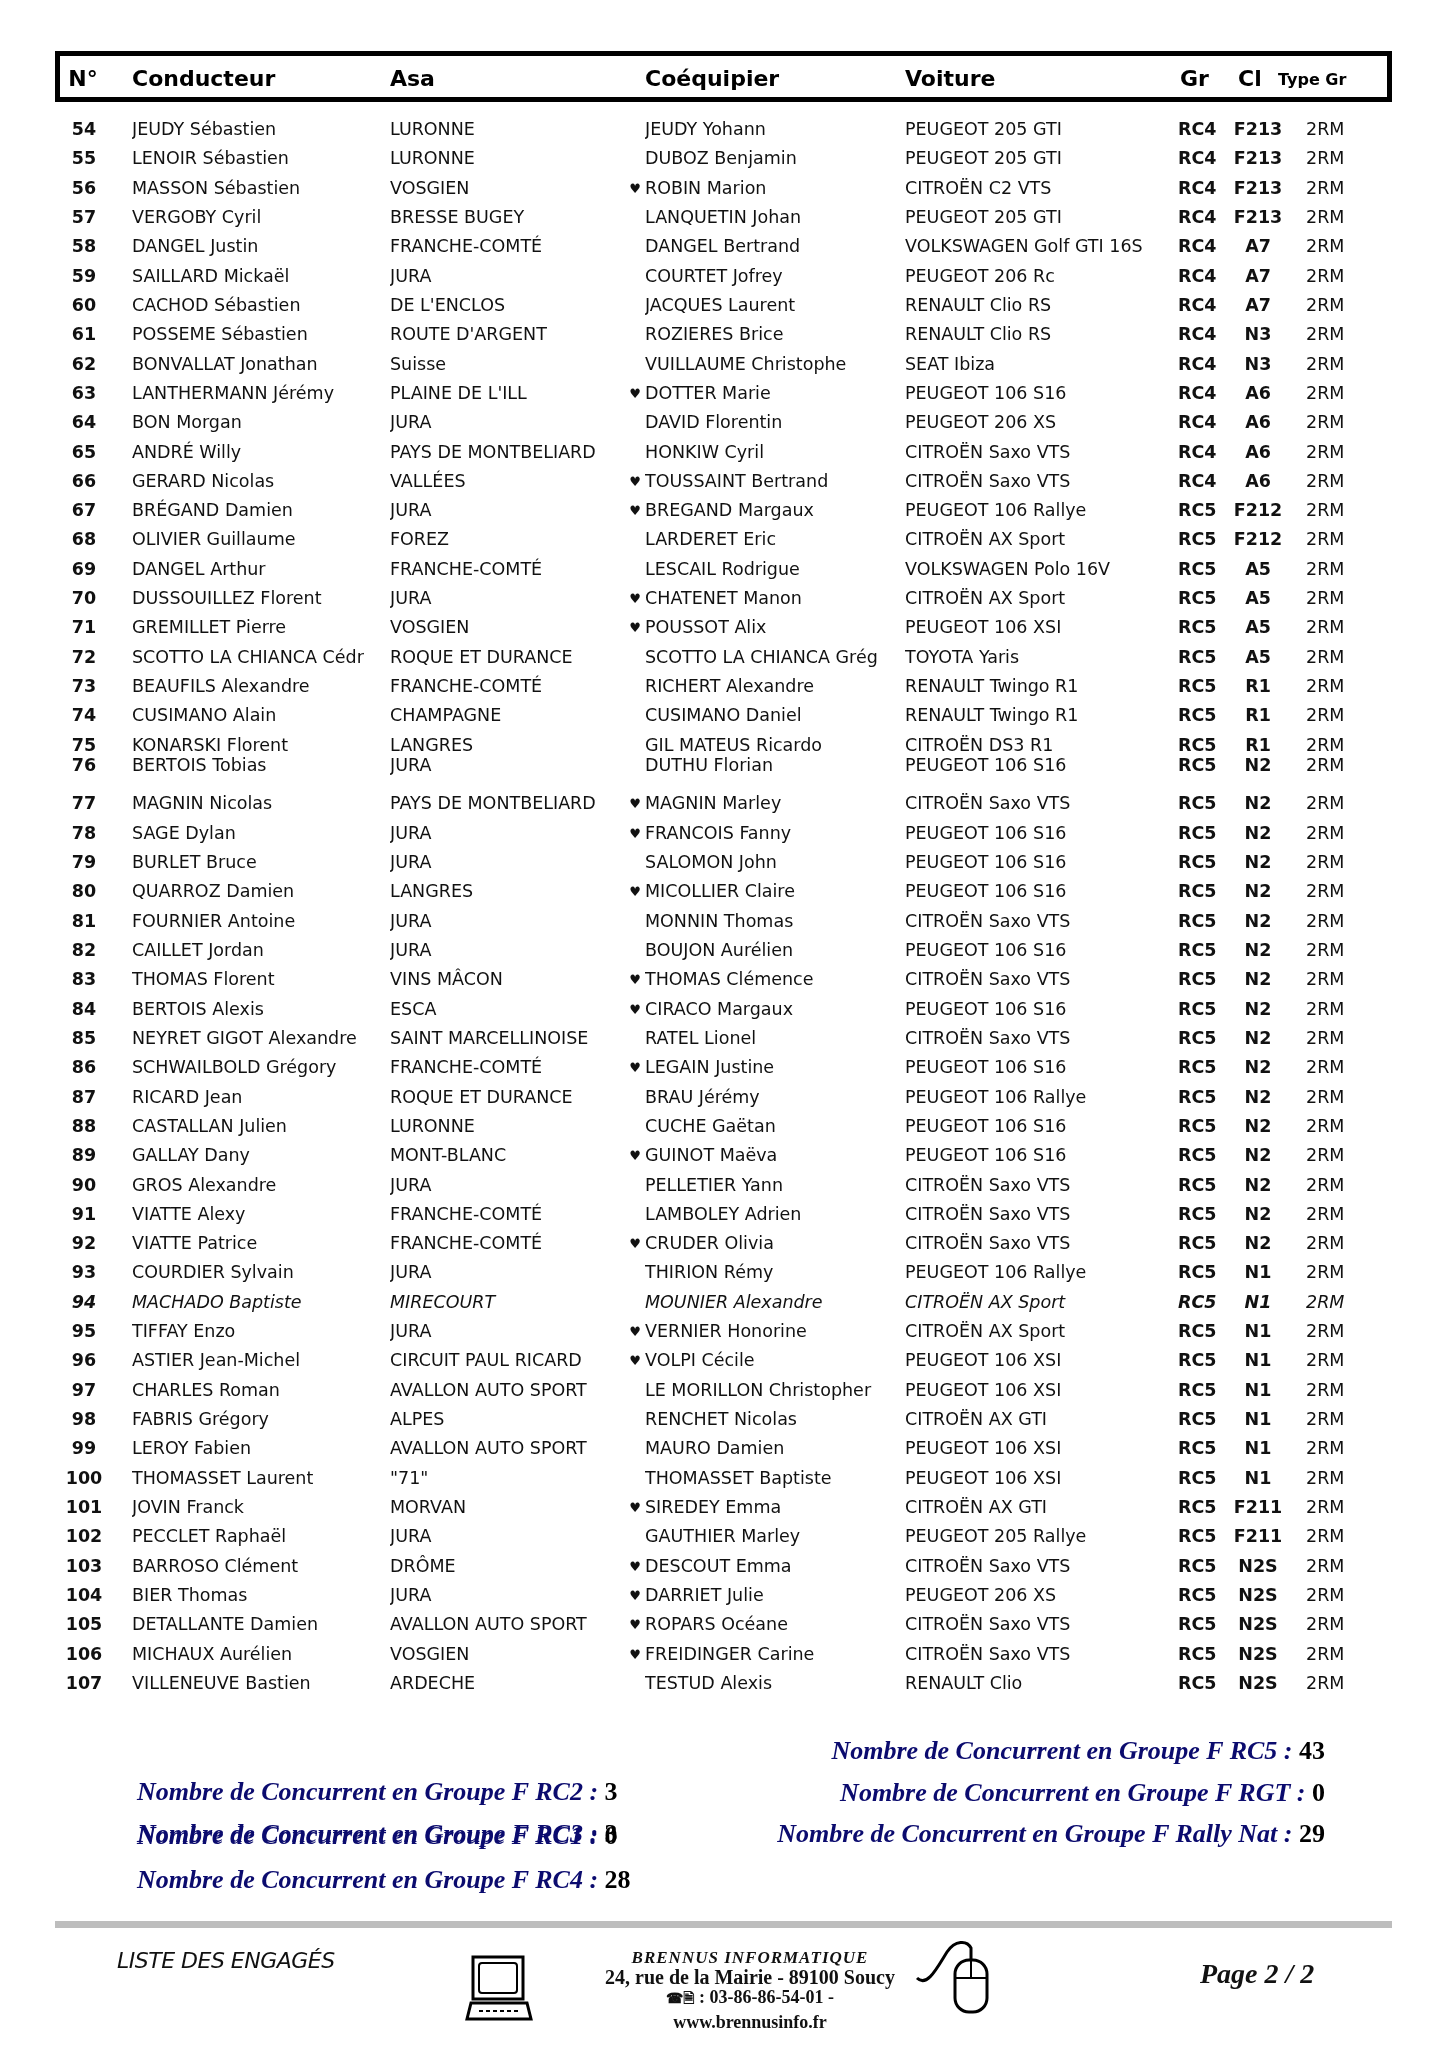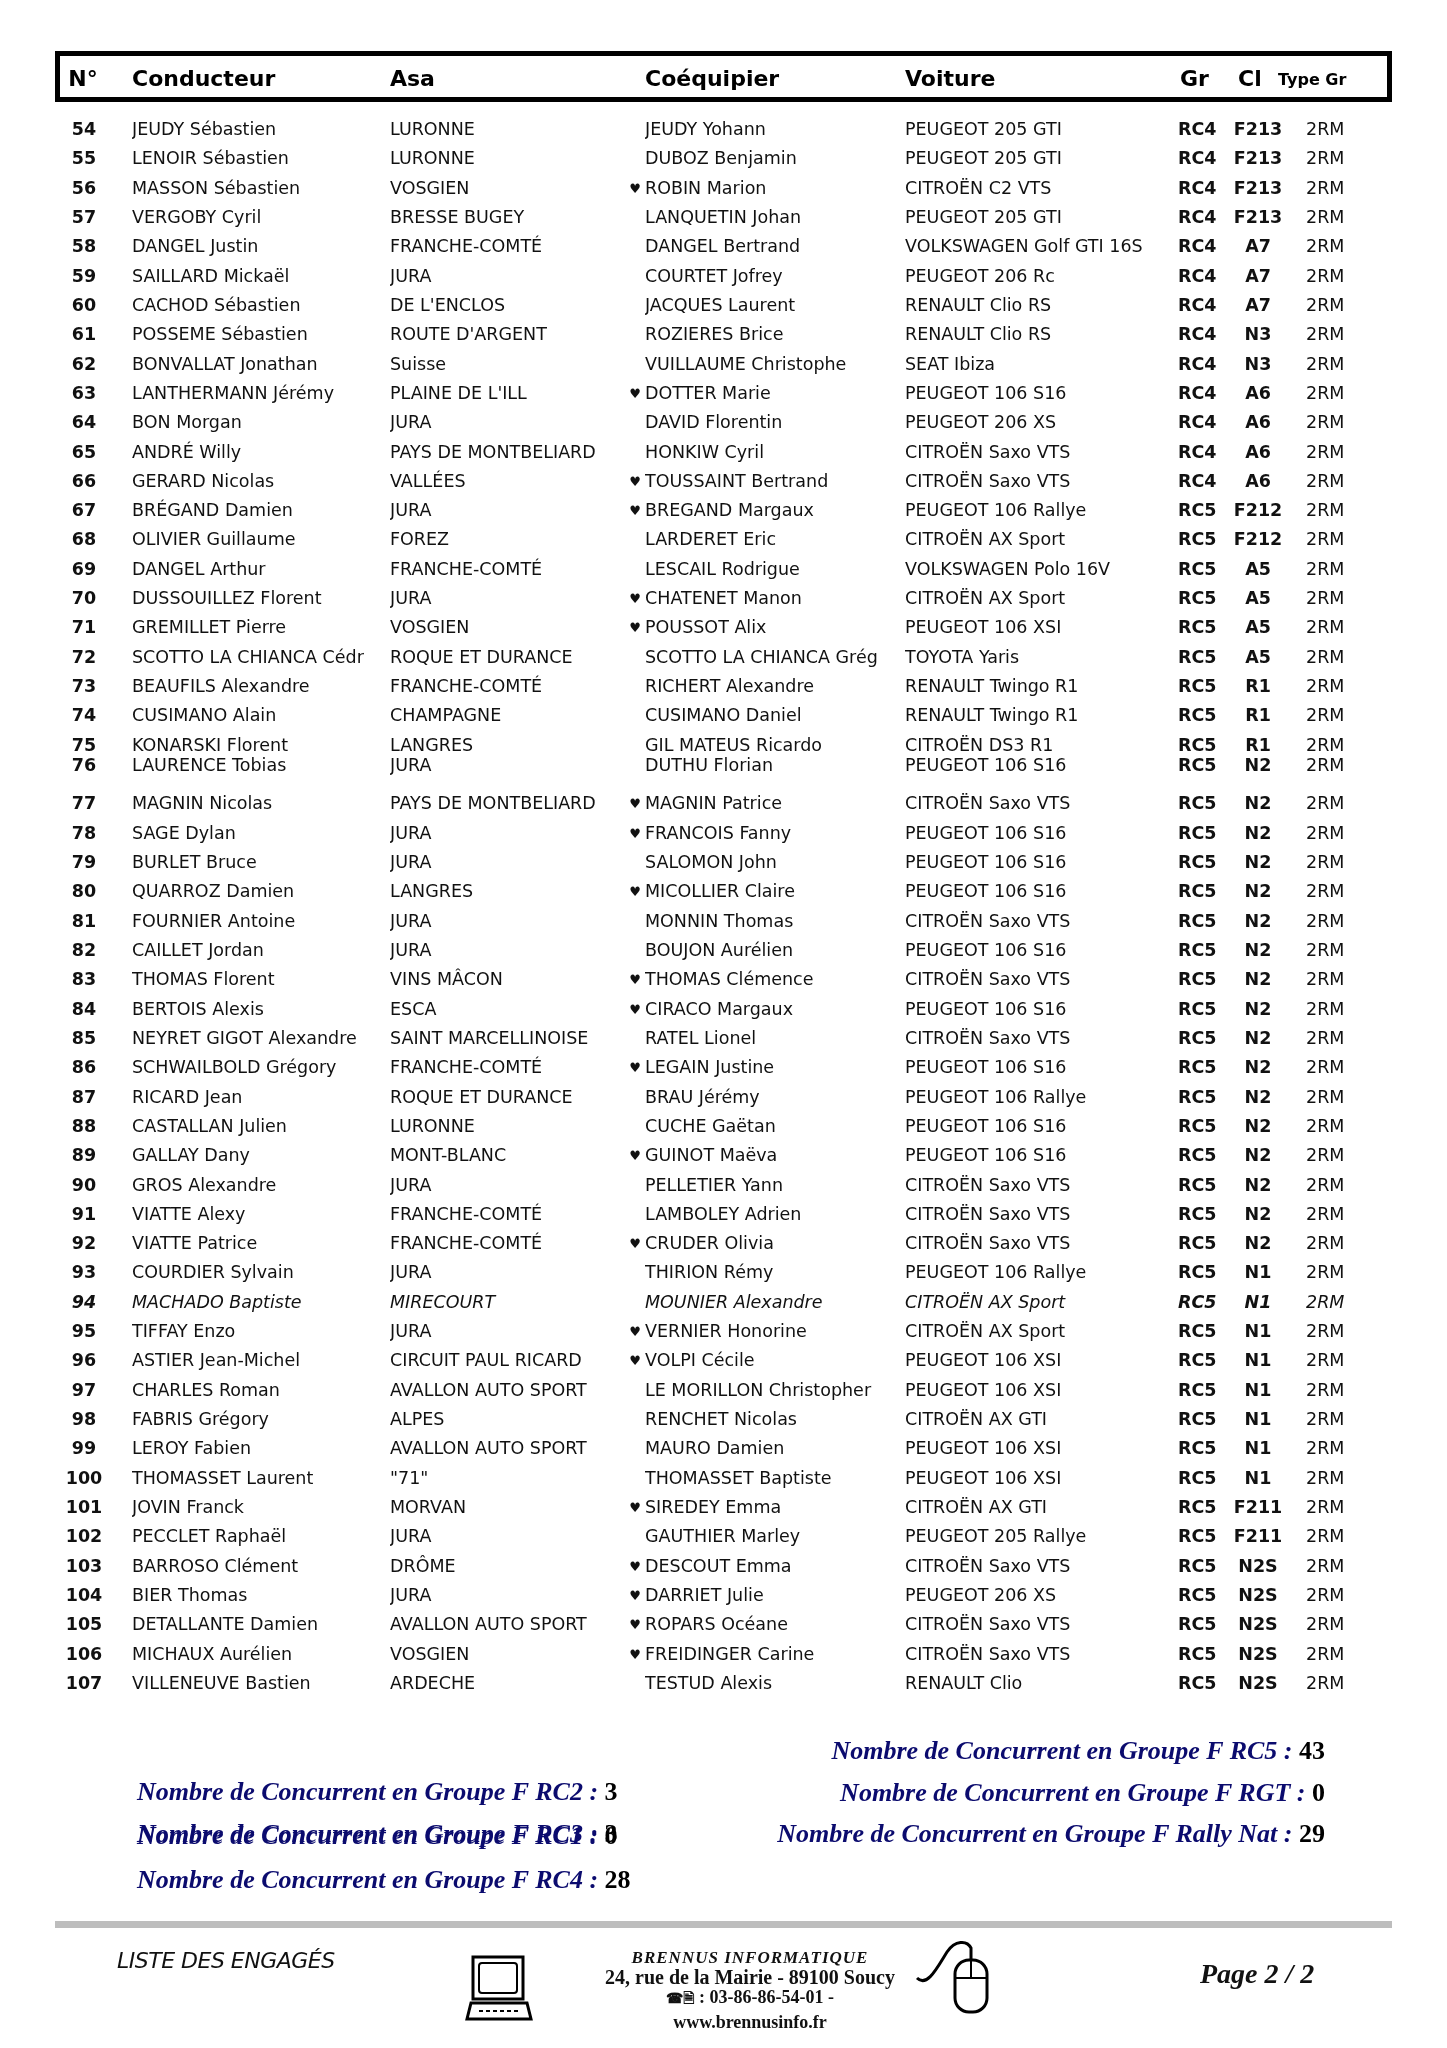--- a/index.html
+++ b/index.html
@@ -275,34 +275,34 @@
       <span class="c c-driver">KONARSKI Florent</span>
       <span class="c c-asa">LANGRES</span>
       <span class="c c-codriver">GIL MATEUS Ricardo</span>
       <span class="c c-car">CITROËN DS3 R1</span>
       <span class="c c-gr">RC5</span>
       <span class="c c-cl">R1</span>
       <span class="c c-type">2RM</span>
     </div>
     <div class="row" style="top: 636px;">
       <span class="c c-num">76</span>
-      <span class="c c-driver">LAURENCE Tobias</span>
+      <span class="c c-driver">BERTOIS Tobias</span>
       <span class="c c-asa">JURA</span>
       <span class="c c-codriver">DUTHU Florian</span>
       <span class="c c-car">PEUGEOT 106 S16</span>
       <span class="c c-gr">RC5</span>
       <span class="c c-cl">N2</span>
       <span class="c c-type">2RM</span>
     </div>
     <div class="row" style="top: 674.36px;">
       <span class="c c-num">77</span>
       <span class="c c-driver">MAGNIN Nicolas</span>
       <span class="c c-asa">PAYS DE MONTBELIARD</span>
       <span class="c c-heart">♥</span>
-      <span class="c c-codriver">MAGNIN Patrice</span>
+      <span class="c c-codriver">MAGNIN Marley</span>
       <span class="c c-car">CITROËN Saxo VTS</span>
       <span class="c c-gr">RC5</span>
       <span class="c c-cl">N2</span>
       <span class="c c-type">2RM</span>
     </div>
     <div class="row" style="top: 703.68px;">
       <span class="c c-num">78</span>
       <span class="c c-driver">SAGE Dylan</span>
       <span class="c c-asa">JURA</span>
       <span class="c c-heart">♥</span>

